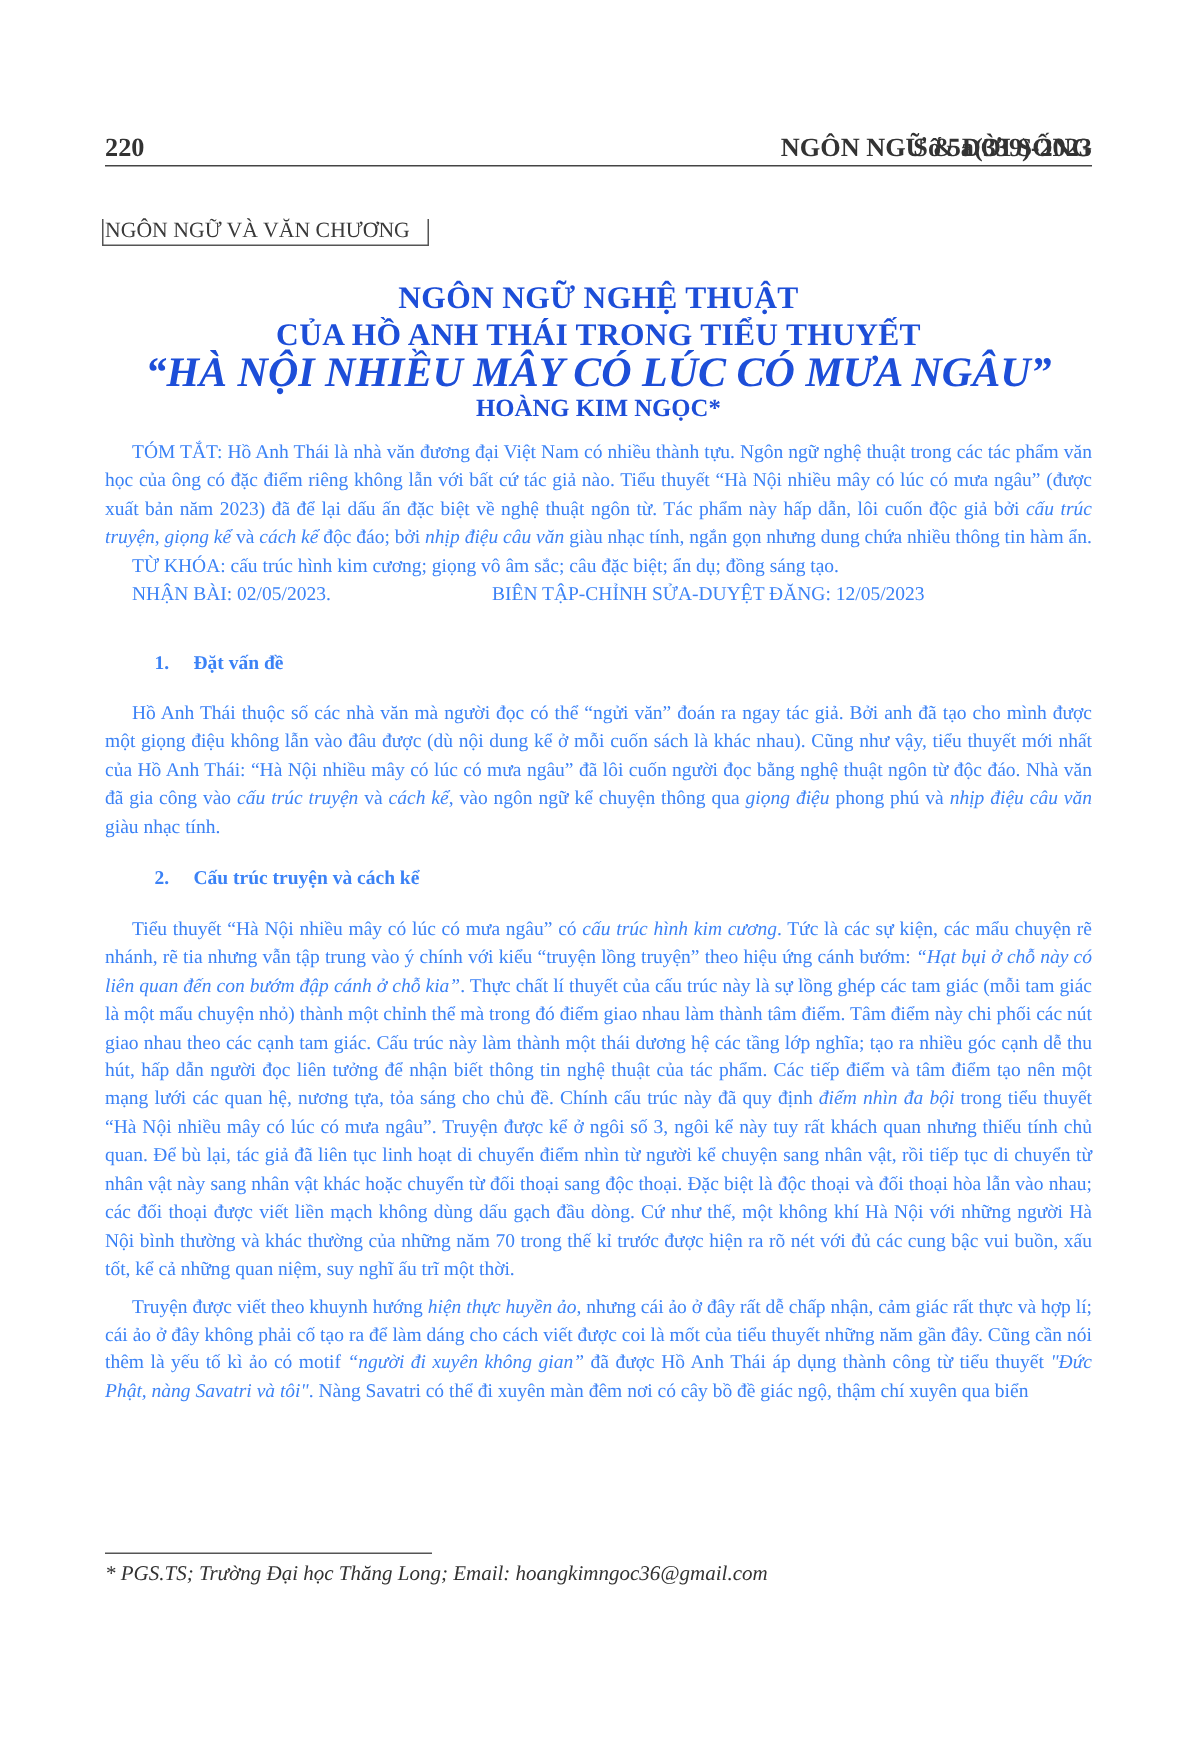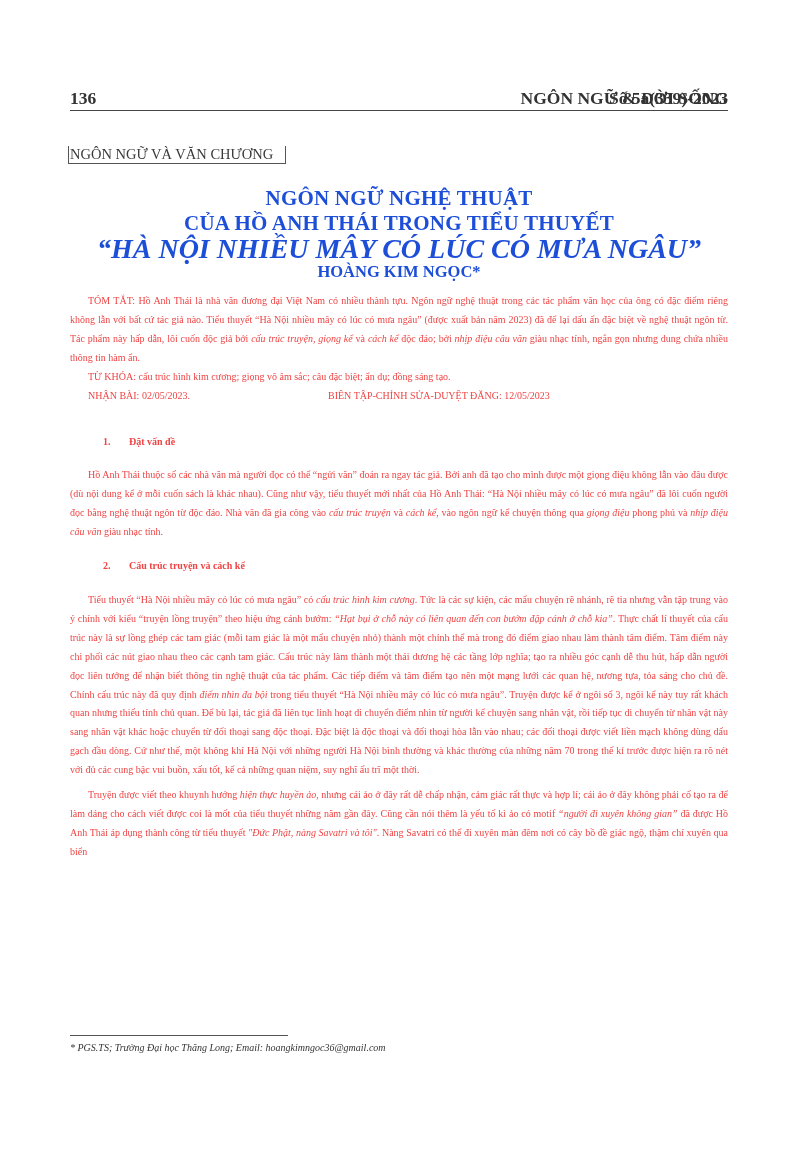--- a/index.html
+++ b/index.html
@@ -12,40 +12,40 @@
   .header .journal { position: absolute; left: 0; right: 0; top: 0; text-align: right; padding-left: 22px; }
   .header .issue { position: absolute; right: 0; top: 0; }
   .section-tag { position: absolute; top: 146px; left: -2px; font-size: 14.5px; color: #3a3a3a;
                  border: 1px solid #555; border-top: none; border-left-width: 1px; padding: 0 12px 0 1px; line-height: 17px;
                  border-bottom: 1px solid #555; }
   .title { position: absolute; top: 186px; left: 0; width: 658px; text-align: center; font-weight: bold;
            color: #1d4ed8; }
   .title .t1, .title .t2 { font-size: 21px; line-height: 25px; letter-spacing: 0.2px; }
   .title .t3 { font-size: 28px; line-height: 25px; font-style: italic; }
   .title .author { font-size: 16.5px; line-height: 21px; margin-top: 0; }
-  .body { position: absolute; top: 292px; left: 0; width: 658px; font-size: 10px; line-height: 18.9px; color: #ef4444; text-align: justify; }
+  .body { position: absolute; top: 292px; left: 0; width: 658px; font-size: 13px; line-height: 18.9px; color: #3b82f6; text-align: justify; }
   .p { text-indent: 18px; margin: 0; }
   .kw { text-indent: 18px; margin: 0; }
   .dates { position: relative; height: 19px; text-indent: 0; padding-left: 18px; }
   .dates .recv { position: absolute; left: 18px; }
   .dates .edit { position: absolute; left: 258px; }
   .h2 { font-weight: bold; margin: 15px; padding-left: 18px; }
   .h2 .n { display: inline-block; width: 26px; }
   .gap { height: 12px; }
   em { font-style: italic; }
   .footnote-rule { position: absolute; top: 1035px; left: 0; width: 218px; border-top: 1px solid #555; }
-  .footnote { position: absolute; top: 1042px; left: 0; font-size: 10px; font-style: italic; color: #333; }
+  .footnote { position: absolute; top: 1042px; left: 0; font-size: 14px; font-style: italic; color: #333; }
 </style>
 </head>
 <body>
 
 <div class="page">
 
   <div class="header">
-    <span class="num">136</span>
+    <span class="num">220</span>
     <span class="journal">NGÔN NGỮ &amp; ĐỜI SỐNG</span>
     <span class="issue">Số 5a(339)-2023</span>
   </div>
 
   <div class="section-tag">NGÔN NGỮ  VÀ VĂN CHƯƠNG</div>
 
   <div class="title">
     <div class="t1">NGÔN NGỮ NGHỆ THUẬT</div>
     <div class="t2">CỦA HỒ ANH THÁI TRONG TIỂU THUYẾT</div>
     <div class="t3">“HÀ NỘI NHIỀU MÂY CÓ LÚC CÓ MƯA NGÂU”</div>

